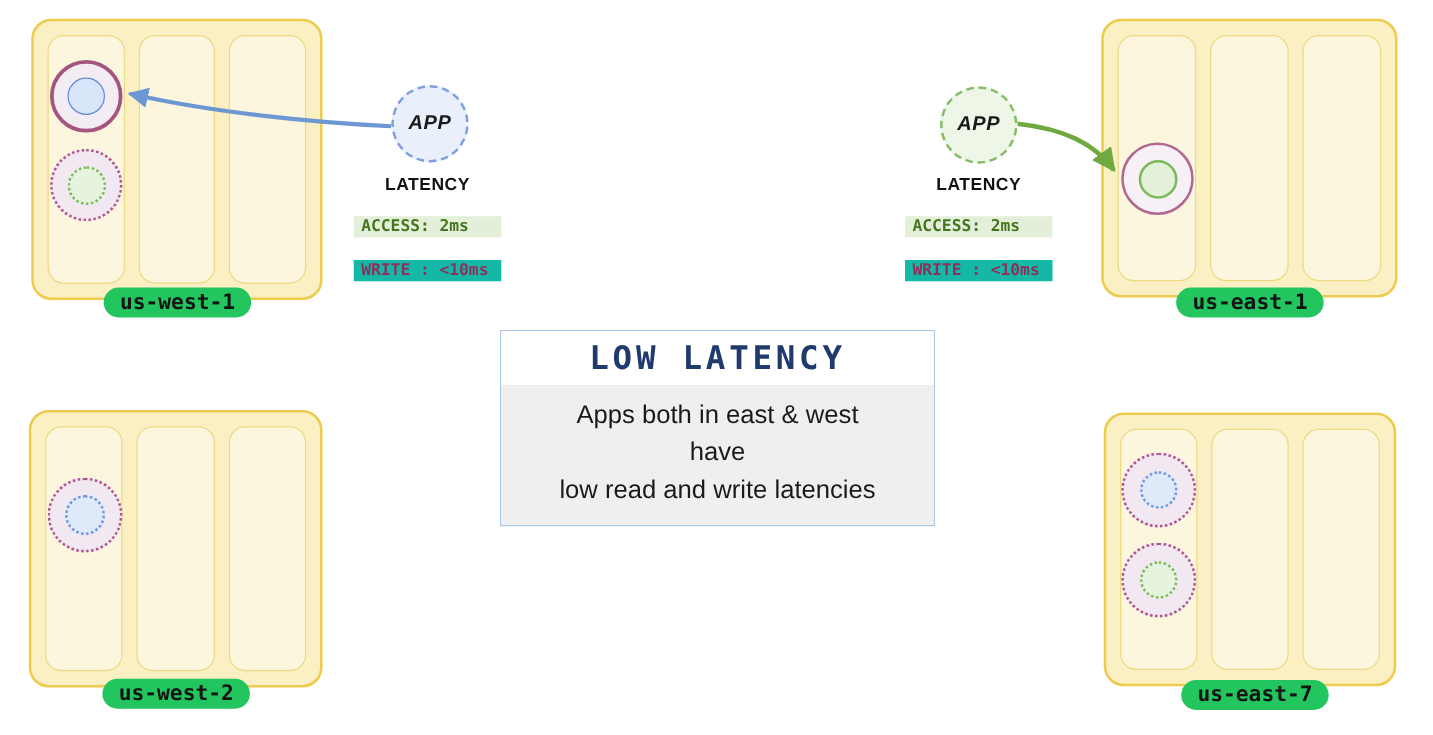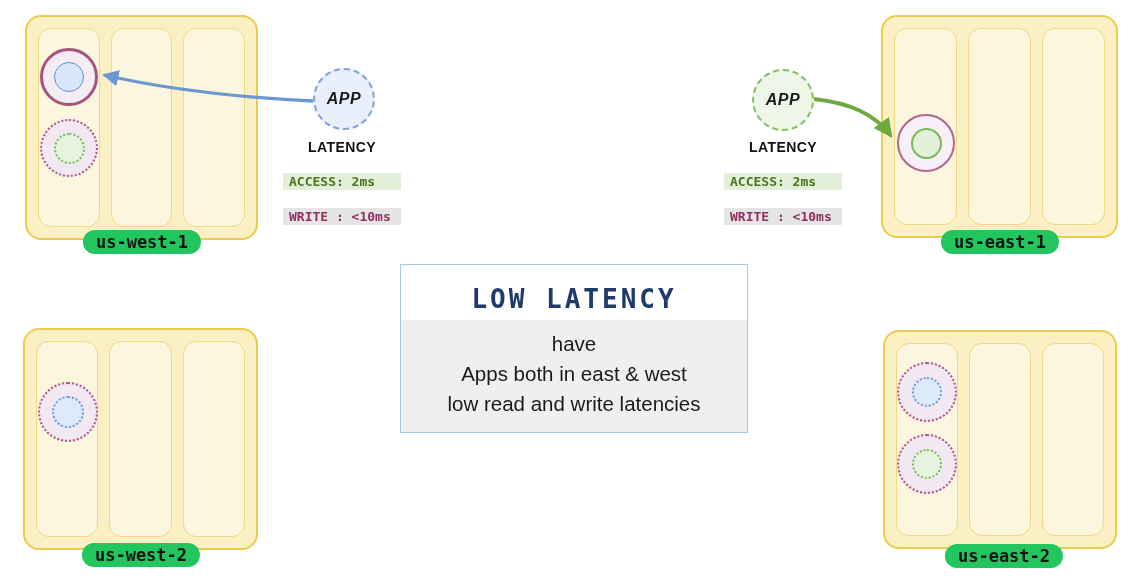--- a/index.html
+++ b/index.html
@@ -43,27 +43,27 @@
   .latency{position:absolute;width:118px;z-index:3;}
   .latency-title{
     text-align:center;font-size:14px;font-weight:700;letter-spacing:.4px;
     color:#111;margin-bottom:4px;
   }
   .lat-row{
     font-family:"DejaVu Sans Mono", monospace;font-weight:700;font-size:13px;
     padding:1px 6px;margin-top:18px;white-space:nowrap;box-sizing:border-box;
   }
   .lat-access{color:#44761F;background:#E4EFD9;}
-  .lat-write{color:#8E2F5D;background:#e5e5e5;}
+  .lat-write{color:#8E2F5D;background:#14b8a6;}
   
   .callout{position:absolute;left:400px;top:264px;width:348px;border:1.6px solid #A9C7E7;z-index:4;box-sizing:border-box;}
   .callout-header{
     background:#ffffff;text-align:center;padding:7px 0 6px;
     font-family:"DejaVu Sans Mono", monospace;font-weight:700;font-size:26px;
-    letter-spacing:3px;color:#1F3A6D;margin-top:12px;
+    letter-spacing:3px;color:#1F3A6D;
   }
   .callout-body{
     background:#EFEFEF;text-align:center;font-size:20.5px;color:#1a1a1a;
     padding:9px 8px 13px;line-height:1.47;
   }
   
   .arrows{position:absolute;left:0;top:0;width:1146px;height:588px;z-index:2;pointer-events:none;}
 </style>
 </head>
 <body>
@@ -117,21 +117,21 @@
 
   <div class="node dotted-purple" style="left:38px;top:382px;width:60px;height:60px">
     <div class="inner inner-blue-dotted" style="width:32px;height:32px"></div>
   </div>
 
   <div class="region" style="left:883px;top:330px;width:234px;height:219px">
     <div class="zone"></div>
     <div class="zone"></div>
     <div class="zone"></div>
   </div>
-  <div class="region-label" style="left:1004px;top:544px">us-east-2</div>
+  <div class="region-label" style="left:1004px;top:544px">us-east-7</div>
 
   <div class="node dotted-purple" style="left:897px;top:362px;width:60px;height:60px">
     <div class="inner inner-blue-dotted" style="width:30px;height:30px"></div>
   </div>
   <div class="node dotted-purple" style="left:897px;top:434px;width:60px;height:60px">
     <div class="inner inner-green-dotted" style="width:30px;height:30px"></div>
   </div>
 
   <div class="app app-west" style="left:313px;top:68px;width:62px;height:62px">
     <span>APP</span>
@@ -147,19 +147,19 @@
   </div>
   <div class="latency" style="left:724px;top:139px">
     <div class="latency-title">LATENCY</div>
     <div class="lat-row lat-access">ACCESS: 2ms</div>
     <div class="lat-row lat-write">WRITE : &lt;10ms</div>
   </div>
 
   <div class="callout">
     <div class="callout-header">LOW LATENCY</div>
     <div class="callout-body">
+      <div>Apps both in east &amp; west</div>
       <div>have</div>
-      <div>Apps both in east &amp; west</div>
       <div>low read and write latencies</div>
     </div>
   </div>
 
 </div>
 
 </body></html>

